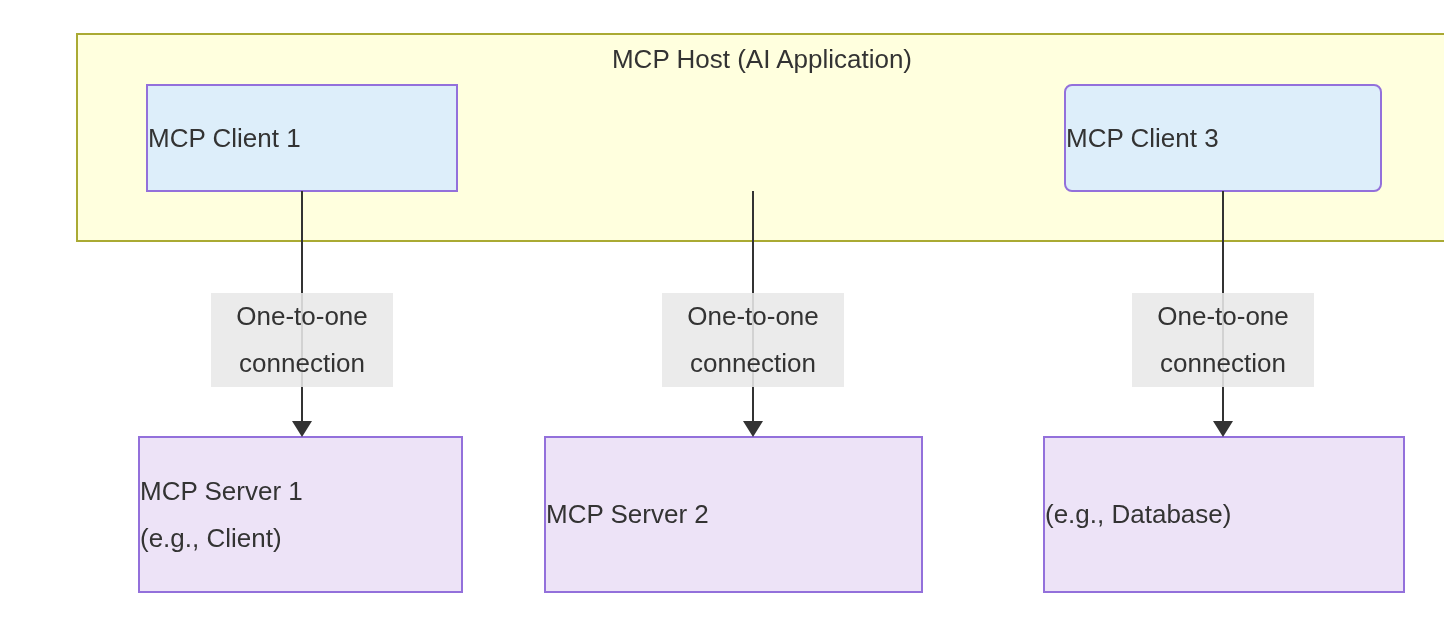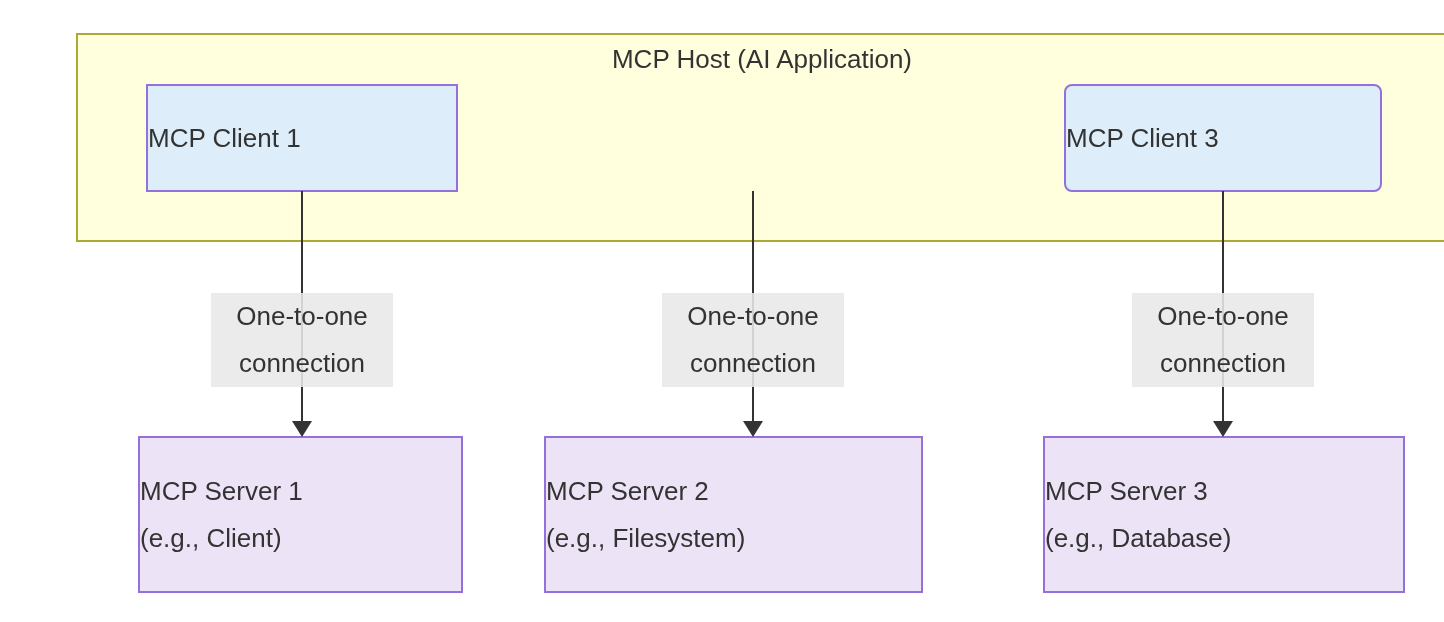--- a/index.html
+++ b/index.html
@@ -152,20 +152,18 @@
     <div>One-to-one</div>
     <div>connection</div>
   </div>
 
   <div class="node server server-1">
     <div>MCP Server 1</div>
     <div>(e.g., Client)</div>
   </div>
   <div class="node server server-2">
     <div>MCP Server 2</div>
-    <div>(e.g., Filesystem)</div>
   </div>
   <div class="node server server-3">
-    <div>MCP Server 3</div>
     <div>(e.g., Database)</div>
   </div>
 
 </div>
 
 </body></html>

